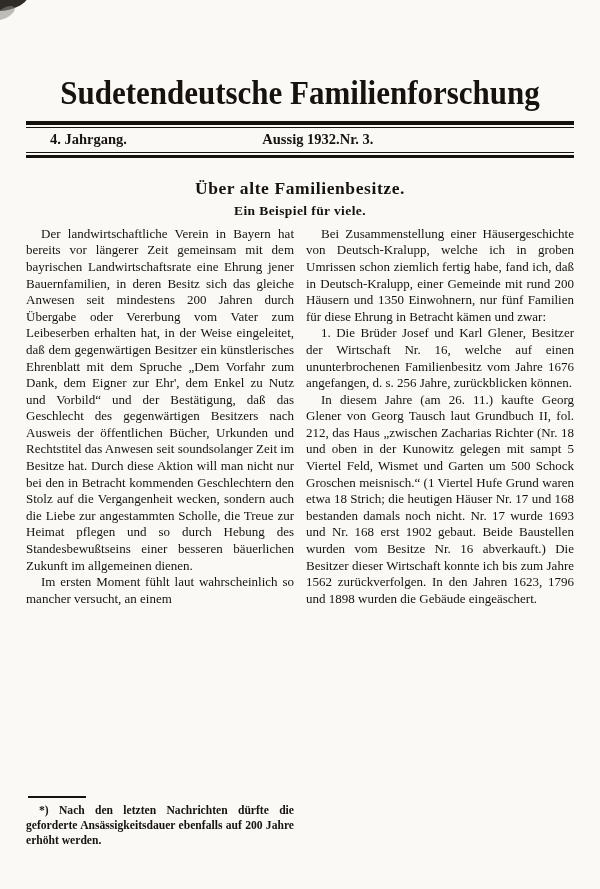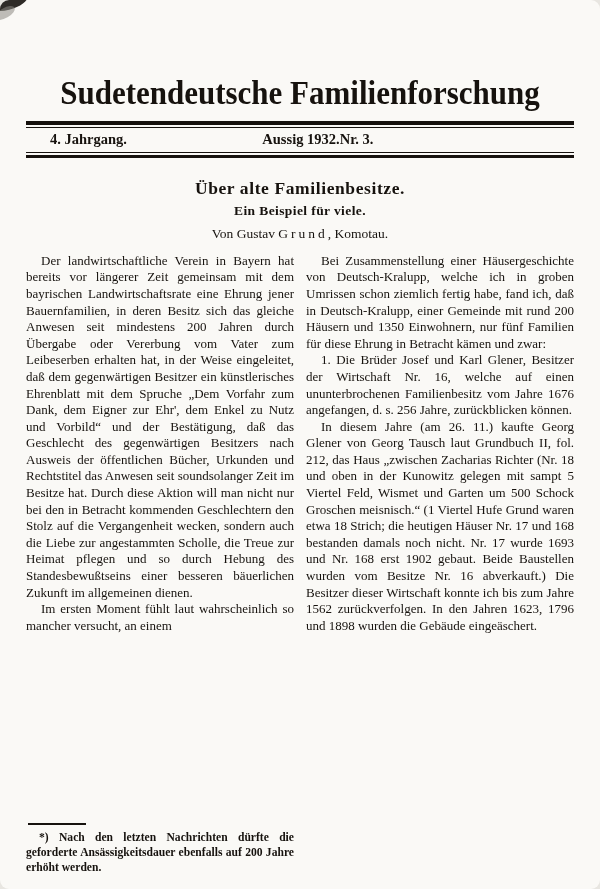--- a/index.html
+++ b/index.html
@@ -7,21 +7,20 @@
     position: relative;
     width: 600px;
     height: 889px;
     margin: 0 auto;
     background: #faf9f6;
     color: #16120e;
     font-family: "Liberation Serif", "DejaVu Serif", serif;
     overflow: hidden;
     box-sizing: border-box;
     padding: 58px 26px 0 26px;
-    border-radius: 9px;
   }
   
   .smudge1 {
     position: absolute; left: -14px; top: -8px;
     width: 42px; height: 18px;
     background: #2f2c28; border-radius: 50%;
     transform: rotate(-14deg);
   }
   .smudge2 {
     position: absolute; left: -6px; top: 8px;
@@ -126,21 +125,20 @@
       <span class="num">Nr. 3.</span>
     </div>
 
     <div class="rule thin2"></div>
     <div class="rule thick2"></div>
   </header>
 
   <section class="article-head">
     <h2 class="article-title">Über alte Familienbesitze.</h2>
     <h3 class="article-subtitle">Ein Beispiel für viele.</h3>
-    <p class="article-byline"><span>Von Gustav </span><span class="spaced">Grund</span><span>, Komotau.</span></p>
   </section>
 
   <section class="columns">
 
     <div class="col">
       <p>Der landwirtschaftliche Verein in Bayern hat bereits vor längerer Zeit gemeinsam mit dem bayrischen Landwirtschaftsrate eine Ehrung jener Bauernfamilien, in deren Besitz sich das gleiche Anwesen seit mindestens 200 Jahren durch Übergabe oder Vererbung vom Vater zum Leibeserben erhalten hat, in der Weise eingeleitet, daß dem gegenwärtigen Besitzer ein künstlerisches Ehrenblatt mit dem Spruche „Dem Vorfahr zum Dank, dem Eigner zur Ehr', dem Enkel zu Nutz und Vorbild“ und der Bestätigung, daß das Geschlecht des gegenwärtigen Besitzers nach Ausweis der öffentlichen Bücher, Urkunden und Rechtstitel das Anwesen seit soundsolanger Zeit im Besitze hat. Durch diese Aktion will man nicht nur bei den in Betracht kommenden Geschlechtern den Stolz auf die Vergangenheit wecken, sondern auch die Liebe zur angestammten Scholle, die Treue zur Heimat pflegen und so durch Hebung des Standesbewußtseins einer besseren bäuerlichen Zukunft im allgemeinen dienen.</p>
       <p>Im ersten Moment fühlt laut wahrscheinlich so mancher versucht, an einem</p>
 
       <div class="footnote">
         <div class="fn-rule"></div>

